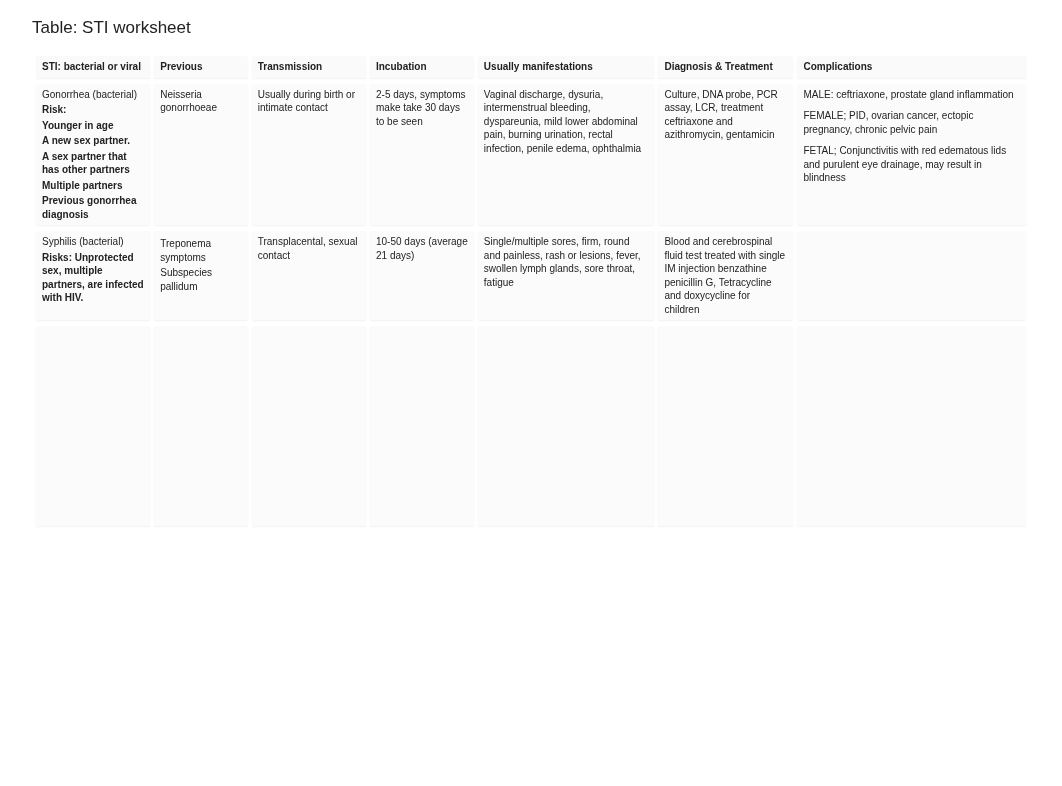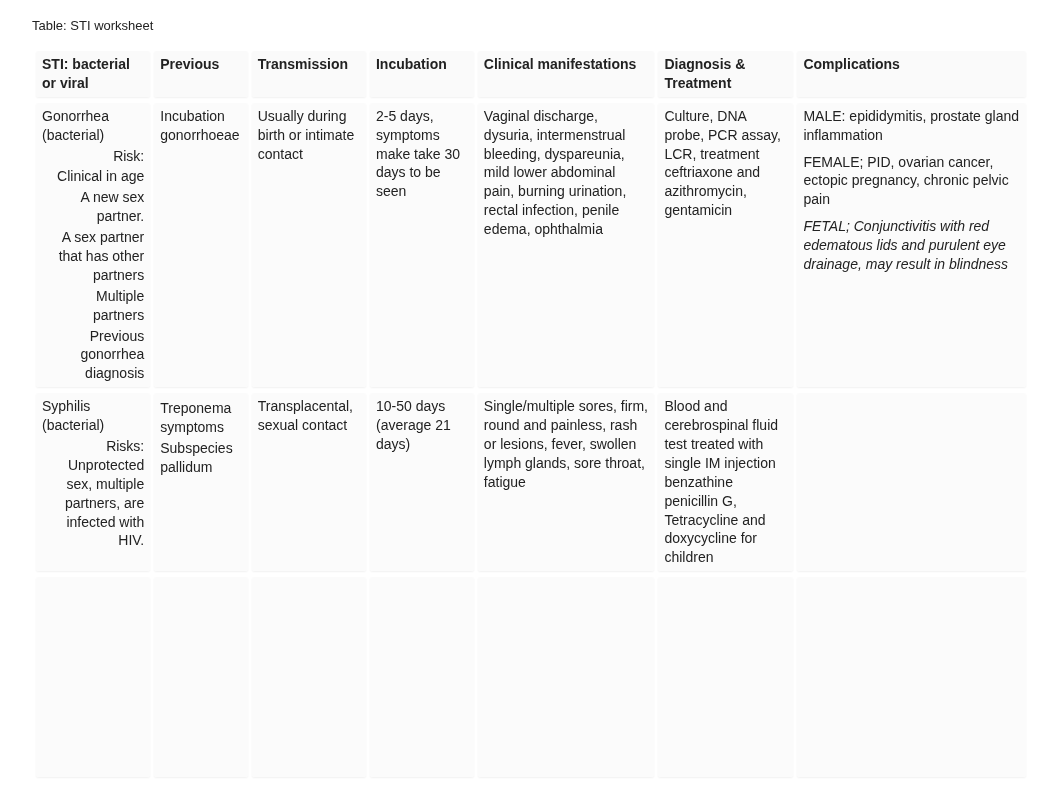--- a/index.html
+++ b/index.html
@@ -10,57 +10,57 @@
     body {
       font-family: "Segoe UI", Tahoma, Geneva, sans-serif;
       background: #ffffff;
       width: 1062px;
       height: 786px;
       padding: 18px 32px;
       font-size: 12px;
       color: #222;
     }
     .title {
-      font-size: 13px;
+      font-size: 17px;
       margin-bottom: 12px;
       font-weight: 400;
     }
     table {
       border-collapse: separate;
       border-spacing: 4px 6px;
       width: 100%;
       table-layout: fixed;
     }
     th, td {
       text-align: left;
       vertical-align: top;
       padding: 4px 6px;
-      font-size: 14px;
+      font-size: 10px;
       line-height: 1.35;
       border-radius: 2px;
       box-shadow: 0 1px 2px rgba(0,0,0,0.06);
     }
     th {
       font-weight: 700;
       background: rgba(0,0,0,0.02);
     }
     td {
       background: rgba(0,0,0,0.015);
     }
     col.c1 { width: 11%; }
     col.c2 { width: 9%; }
     col.c3 { width: 11%; }
     col.c4 { width: 10%; }
     col.c5 { width: 17%; }
     col.c6 { width: 13%; }
     col.c7 { width: 22%; }
-    .bold { font-weight: 400; text-align: right; }
+    .bold { font-weight: 700; }
     .sub { display: block; margin-top: 2px; }
     .multi p { margin-bottom: 8px; }
-    .multi p:last-child { margin-bottom: 0; font-style: italic; }
+    .multi p:last-child { margin-bottom: 0; }
     .tall { height: 200px; }
   </style>
 </head>
 <body>
 
 <div class="title">Table: STI worksheet</div>
 
 <table>
   <colgroup>
     <col class="c1">
@@ -70,44 +70,44 @@
       <col class="c5">
       <col class="c6">
       <col class="c7">
   </colgroup>
   <thead>
     <tr>
       <th>STI: bacterial or viral</th>
       <th>Previous</th>
       <th>Transmission</th>
       <th>Incubation</th>
-      <th>Clinical manifestations</th>
+      <th>Usually manifestations</th>
       <th>Diagnosis &amp; Treatment</th>
       <th>Complications</th>
     </tr>
   </thead>
   <tbody>
 
     <tr>
       <td>
         <span>Gonorrhea (bacterial)</span>
         <span class="sub bold">Risk:</span>
-        <span class="sub bold">Clinical in age</span>
+        <span class="sub bold">Younger in age</span>
         <span class="sub bold">A new sex partner.</span>
         <span class="sub bold">A sex partner that has other partners</span>
         <span class="sub bold">Multiple partners</span>
         <span class="sub bold">Previous gonorrhea diagnosis</span>
       </td>
-      <td>Incubation gonorrhoeae</td>
+      <td>Neisseria gonorrhoeae</td>
       <td>Usually during birth or intimate contact</td>
       <td>2-5 days, symptoms make take 30 days to be seen</td>
       <td>Vaginal discharge, dysuria, intermenstrual bleeding, dyspareunia, mild lower abdominal pain, burning urination, rectal infection, penile edema, ophthalmia</td>
       <td>Culture, DNA probe, PCR assay, LCR, treatment ceftriaxone and azithromycin, gentamicin</td>
       <td class="multi">
-        <p>MALE: epididymitis, prostate gland inflammation</p>
+        <p>MALE: ceftriaxone, prostate gland inflammation</p>
         <p>FEMALE; PID, ovarian cancer, ectopic pregnancy, chronic pelvic pain</p>
         <p>FETAL; Conjunctivitis with red edematous lids and purulent eye drainage, may result in blindness</p>
       </td>
     </tr>
 
     <tr>
       <td>
         <span>Syphilis (bacterial)</span>
         <span class="sub bold"> Risks: Unprotected sex, multiple partners, are infected with HIV.</span>
       </td>

